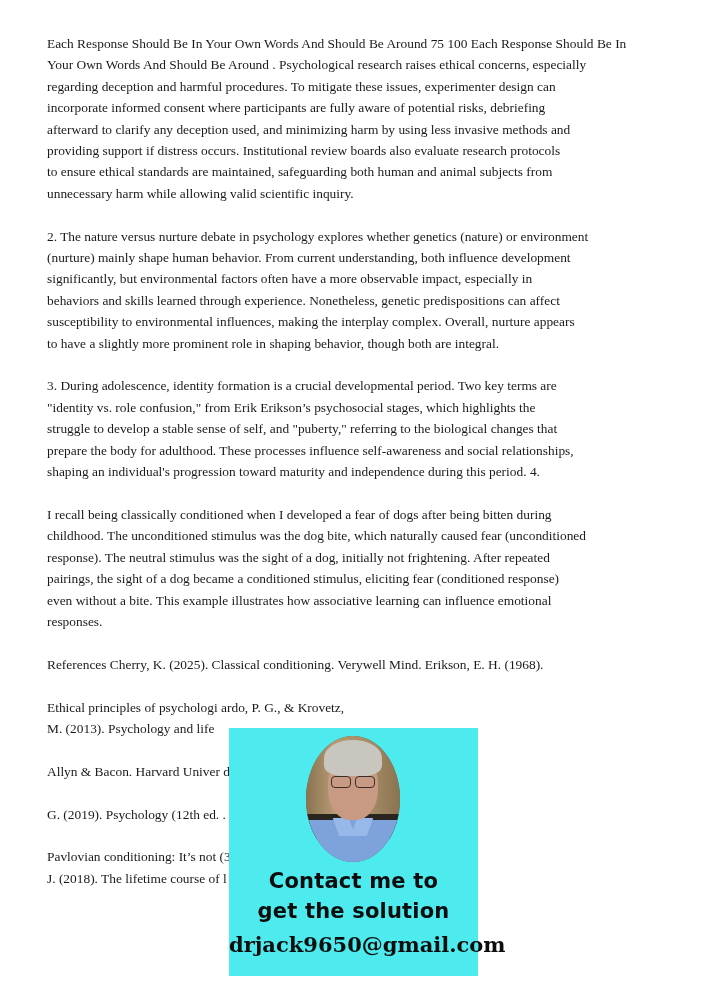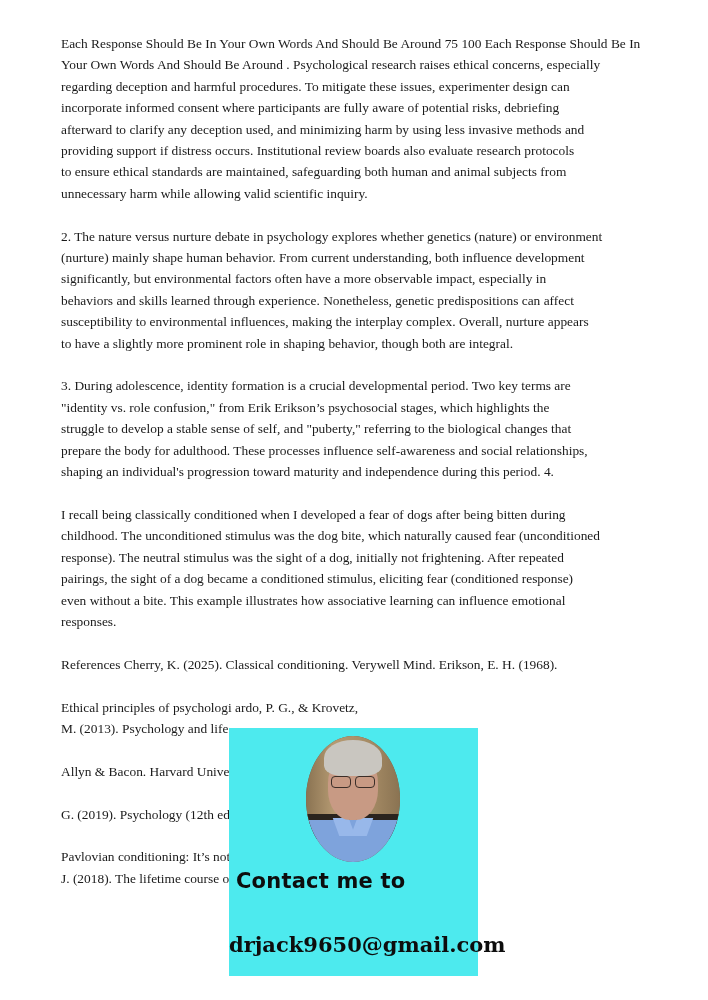--- a/index.html
+++ b/index.html
@@ -10,21 +10,21 @@
     body {
       width: 708px;
       height: 1000px;
       position: relative;
       overflow: hidden;
       font-family: "Liberation Serif", "DejaVu Serif", serif;
       color: #1a1a1a;
     }
     .page {
       position: absolute;
-      left: 61px;
+      left: 47px;
       top: 33px;
       width: 640px;
     }
     .para {
       font-size: 13.4px;
       line-height: 21.4px;
       margin: 0 0 21.4px 0;
       white-space: pre-line;
     }
     .ref {
@@ -79,22 +79,23 @@
       position: absolute; left: 0; top: 84px; width: 100%; height: 50px;
       background: #7ea3dc;
     }
     .photo .collar-l, .photo .collar-r {
       position: absolute; top: 82px; width: 16px; height: 18px; background: #98b8ea;
     }
     .photo .collar-l { left: 30px; transform: skewX(20deg); }
     .photo .collar-r { left: 48px; transform: skewX(-20deg); }
     .contact-line {
       position: absolute;
-      left: 7px;
+      left: 0;
       width: 100%;
+      text-align: center;
       font-family: "DejaVu Sans", "Liberation Sans", sans-serif;
       font-weight: bold;
       font-size: 21px;
       color: #0d0d0d;
       letter-spacing: 0.2px;
     }
     .line1 { top: 141px; }
     .line2 { top: 171px; }
     .email {
       position: absolute;
@@ -154,14 +155,15 @@
     <div class="bg-dark"></div>
     <div class="shirt"></div>
     <div class="collar-l"></div>
     <div class="collar-r"></div>
     <div class="face"></div>
     <div class="hair"></div>
     <div class="glass-l"></div>
     <div class="glass-r"></div>
   </div>
   <div class="contact-line line1">Contact me to</div>
+  <div class="contact-line line2">get the solution</div>
   <div class="email">drjack9650@gmail.com</div>
 </div>
 
 </body></html>

